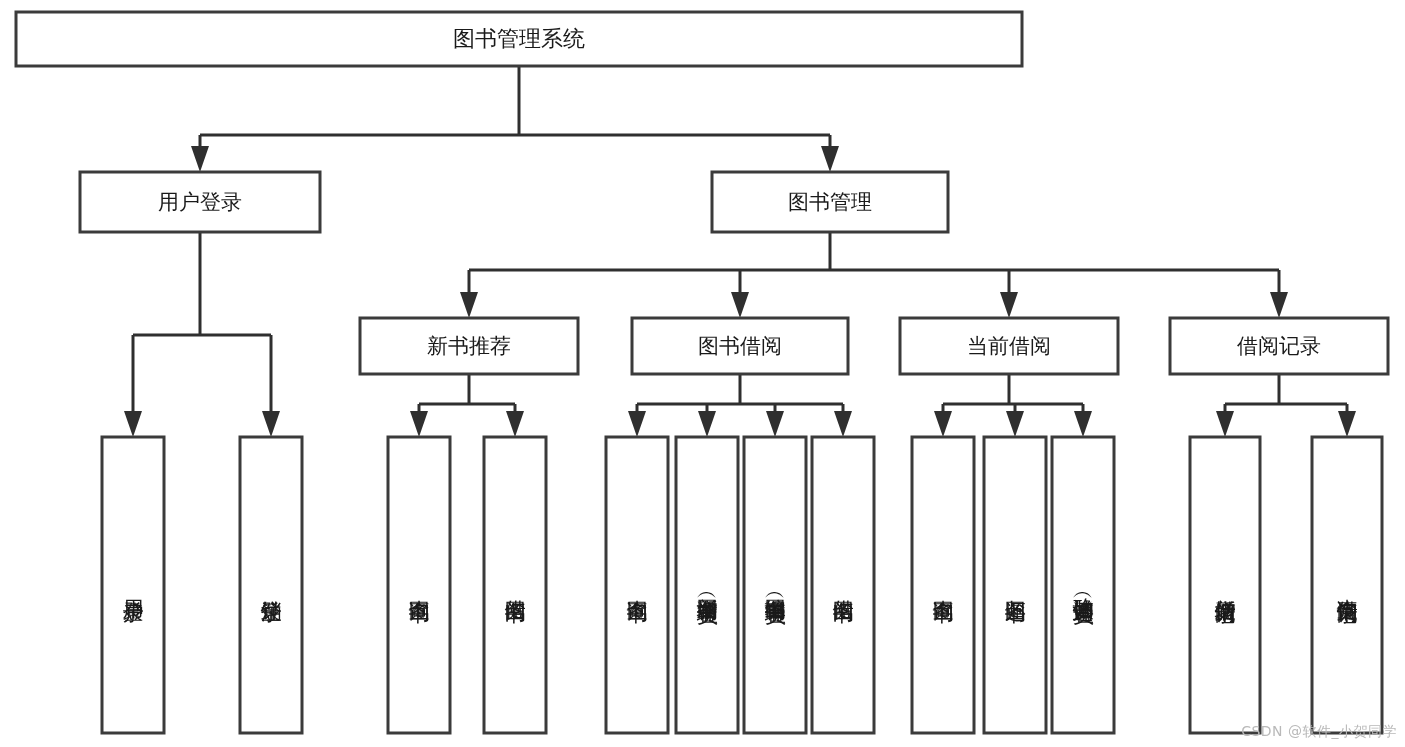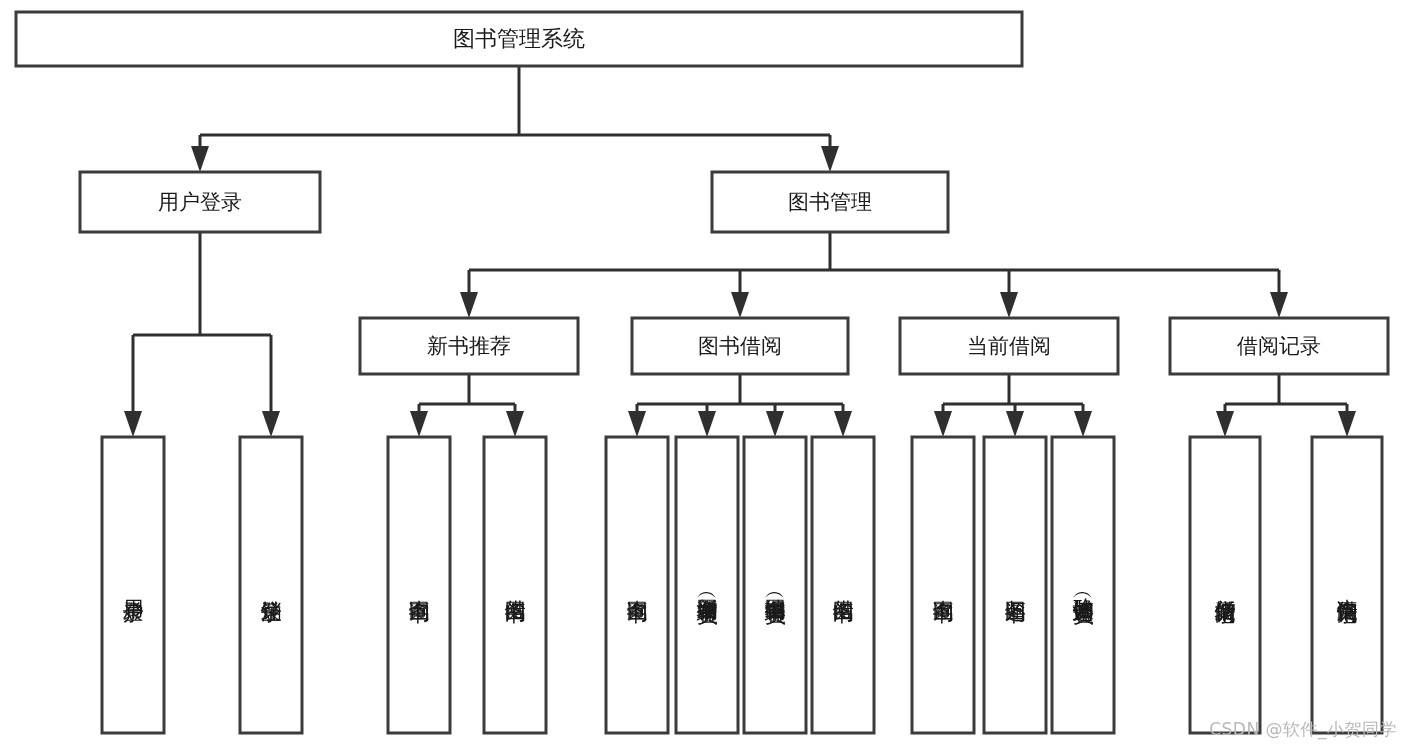--- a/index.html
+++ b/index.html
@@ -71,21 +71,21 @@
     line-height: 1.06;
     color: #1a1a1a;
     letter-spacing: 1px;
     white-space: nowrap;
   }
   .watermark {
     position: absolute;
     right: 8px;
     bottom: 6px;
     font-family: "DejaVu Sans", "Liberation Sans", sans-serif;
-    font-size: 17px;
+    font-size: 14px;
     color: #b9b9b9;
     letter-spacing: 0.5px;
     white-space: nowrap;
   }
 </style>
 </head>
 <body>
 
 <div id="diagram-root">
 

